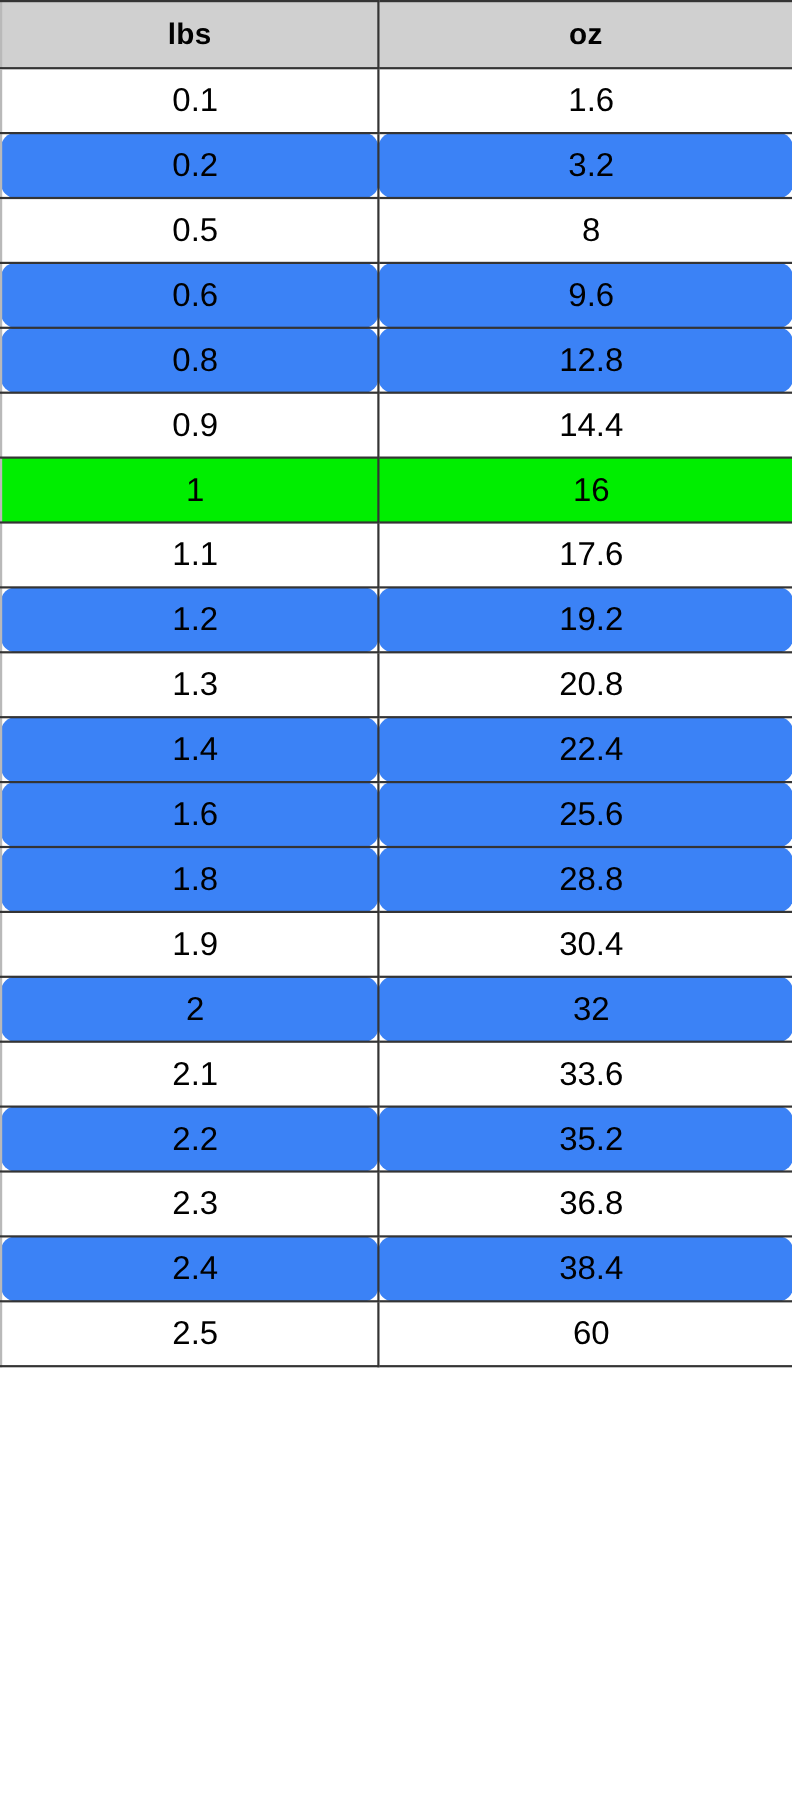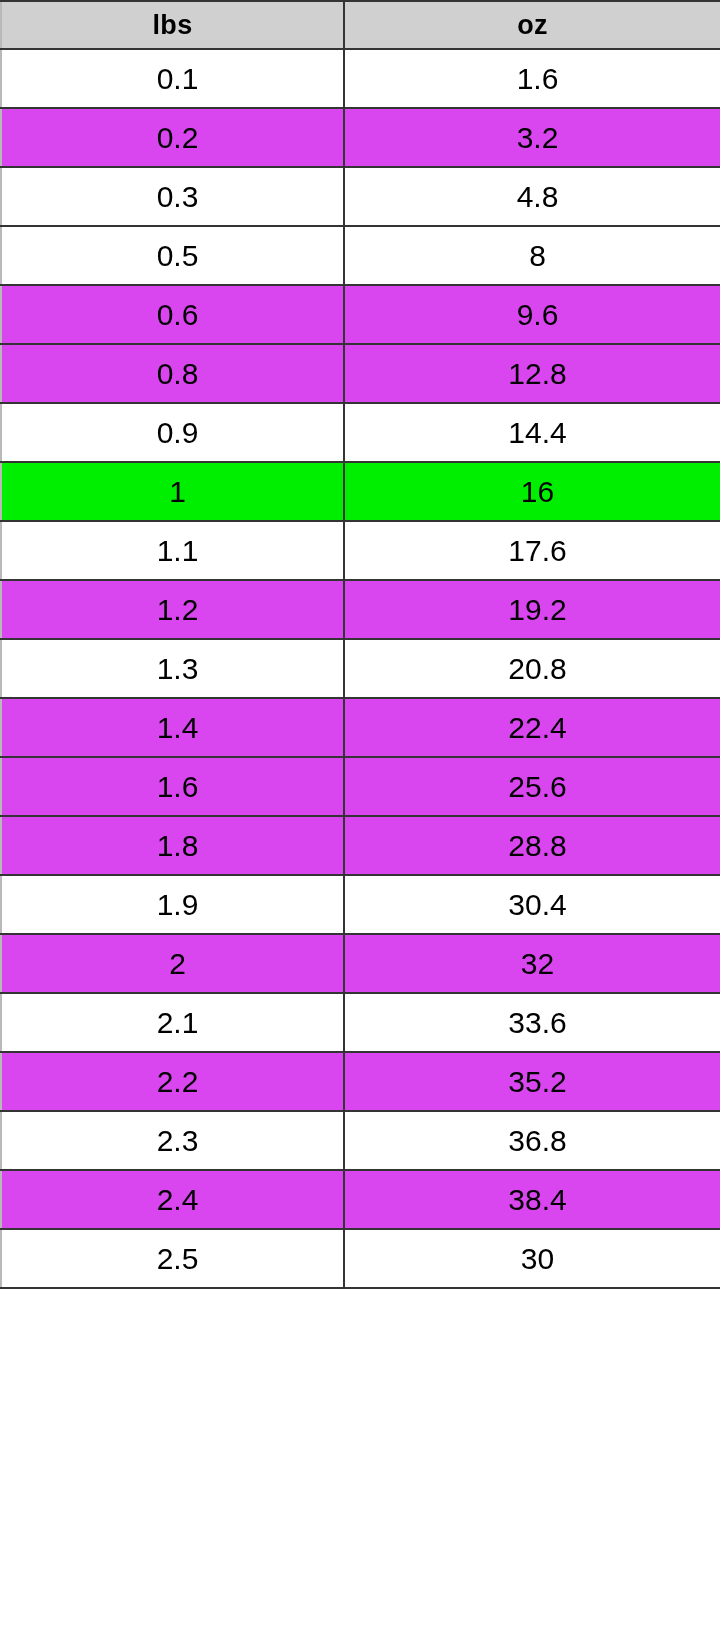--- a/index.html
+++ b/index.html
@@ -33,36 +33,36 @@
     border-bottom: 2px solid #343434;
     border-left: 2px solid #343434;
     border-right: 2px solid #343434;
     padding: 0;
     line-height: 1;
   }
   .conversion-table th {
     background: #d0d0d0;
     font-weight: bold;
     font-size: 27px;
-    height: 48px;
+    height: 61px;
     letter-spacing: 0.3px;
   }
   .conversion-table td {
     font-size: 30px;
     font-weight: normal;
     padding-left: 10px;
   }
   
   .conversion-table th:first-child,
   .conversion-table td:first-child { border-left: 2px solid #b9b9b9; }
   .conversion-table th:last-child,
   .conversion-table td:last-child { border-right: 2px solid #b9b9b9; }
 
   tbody tr.row-odd  td { background: #ffffff; }
-  tbody tr.row-even td { background: #d946ef; }
+  tbody tr.row-even td { background: #3b82f6; border-radius: 13px; }
   tbody tr.row-highlight td { background: #00ee00; }
 </style>
 </head>
 <body>
 
 <table class="conversion-table">
   <colgroup>
     <col class="col-lbs">
     <col class="col-oz">
   </colgroup>
@@ -73,24 +73,20 @@
     </tr>
   </thead>
   <tbody id="table-body">
       <tr class="row-odd">
         <td>0.1</td>
         <td>1.6</td>
       </tr>
       <tr class="row-even">
         <td>0.2</td>
         <td>3.2</td>
-      </tr>
-      <tr class="row-odd">
-        <td>0.3</td>
-        <td>4.8</td>
       </tr>
       <tr class="row-odd">
         <td>0.5</td>
         <td>8</td>
       </tr>
       <tr class="row-even">
         <td>0.6</td>
         <td>9.6</td>
       </tr>
       <tr class="row-even">
@@ -148,16 +144,16 @@
       <tr class="row-odd">
         <td>2.3</td>
         <td>36.8</td>
       </tr>
       <tr class="row-even">
         <td>2.4</td>
         <td>38.4</td>
       </tr>
       <tr class="row-odd">
         <td>2.5</td>
-        <td>30</td>
+        <td>60</td>
       </tr>
     </tbody>
 </table>
 
 </body></html>

